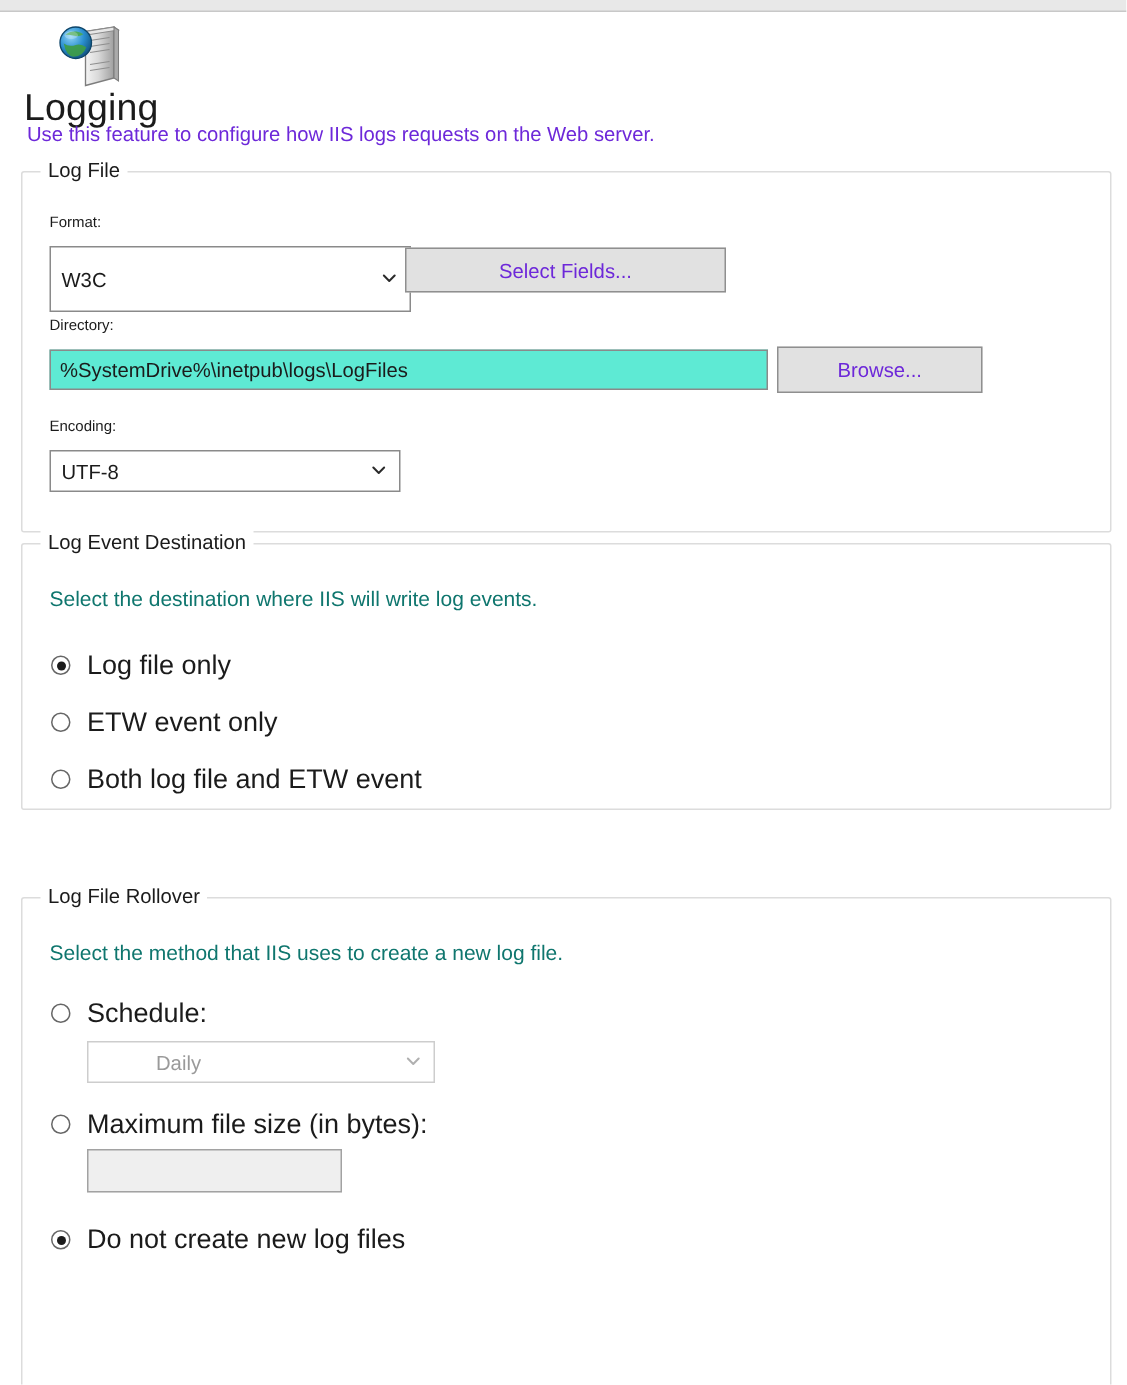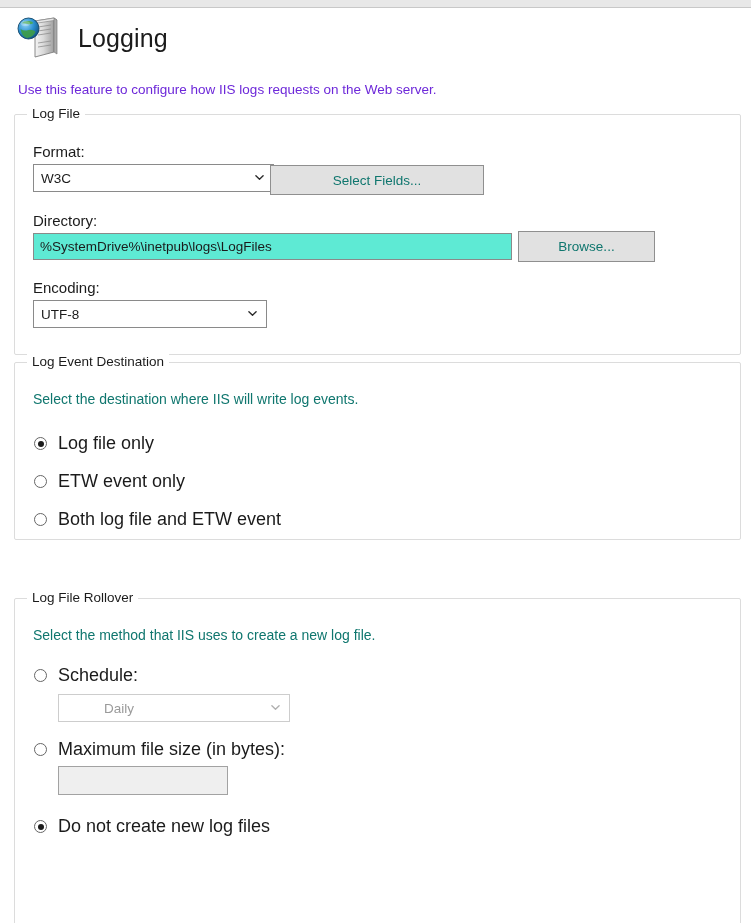--- a/index.html
+++ b/index.html
@@ -24,21 +24,21 @@
     background: #e8e8e8;
     border-bottom: 1px solid #c8c8c8;
   }
 
   
   .header {
     position: absolute;
     left: 16px; top: 16px;
     display: flex;
     align-items: center;
-    gap: 16px;
+    flex-direction: column;
   }
   .feature-icon {
     width: 46px; height: 44px;
     position: relative;
     flex: 0 0 auto;
   }
   .page-title {
     font-size: 25px;
     font-weight: 400;
     color: #1b1b1b;
@@ -73,21 +73,21 @@
     white-space: nowrap;
   }
 
   #group-logfile   { top: 114px; height: 241px; }
   #group-dest      { top: 362px; height: 178px; }
   #group-rollover  { top: 598px; height: 363px; }
 
   
   .field-label {
     position: absolute;
-    font-size: 15px;
+    font-size: 10px;
     color: #1b1b1b;
     white-space: nowrap;
   }
   .section-desc {
     position: absolute;
     font-size: 14px;
     color: #0f766e;
     white-space: nowrap;
   }
 
@@ -130,21 +130,21 @@
     border-color: #a2a2a2;
     color: #9a9a9a;
   }
 
   .btn {
     position: absolute;
     box-sizing: border-box;
     background: #e1e1e1;
     border: 1px solid #8f8f8f;
     font-size: 13.5px;
-    color: #0f766e;
+    color: #6d28d9;
     display: flex;
     align-items: center;
     justify-content: center;
     font-family: "Liberation Sans", sans-serif;
   }
 
   
   .radio-row {
     position: absolute;
     display: flex;
@@ -235,21 +235,21 @@
   <div class="page-title">Logging</div>
 </div>
 
 <div class="page-desc">Use this feature to configure how IIS logs requests on the Web server.</div>
 
 <div class="groupbox" id="group-logfile">
   <div class="group-legend">Log File</div>
 
   <div class="field-label" style="left:18px; top:28px;">Format:</div>
 
-  <div class="combo" style="left:18px; top:49px; width:241px; height:28px;">
+  <div class="combo" style="left:18px; top:49px; width:241px; height:44px;">
     <span>W3C</span>
     <svg class="chev" viewBox="0 0 10 10">
       <path d="M1 3 L5 7 L9 3" fill="none" stroke="#2b2b2b" stroke-width="1.5" stroke-linecap="round" stroke-linejoin="round"></path>
     </svg>
   </div>
 
   <div class="btn" style="left:255px; top:50px; width:214px; height:30px;">Select Fields...</div>
 
   <div class="field-label" style="left:18px; top:97px;">Directory:</div>
 

